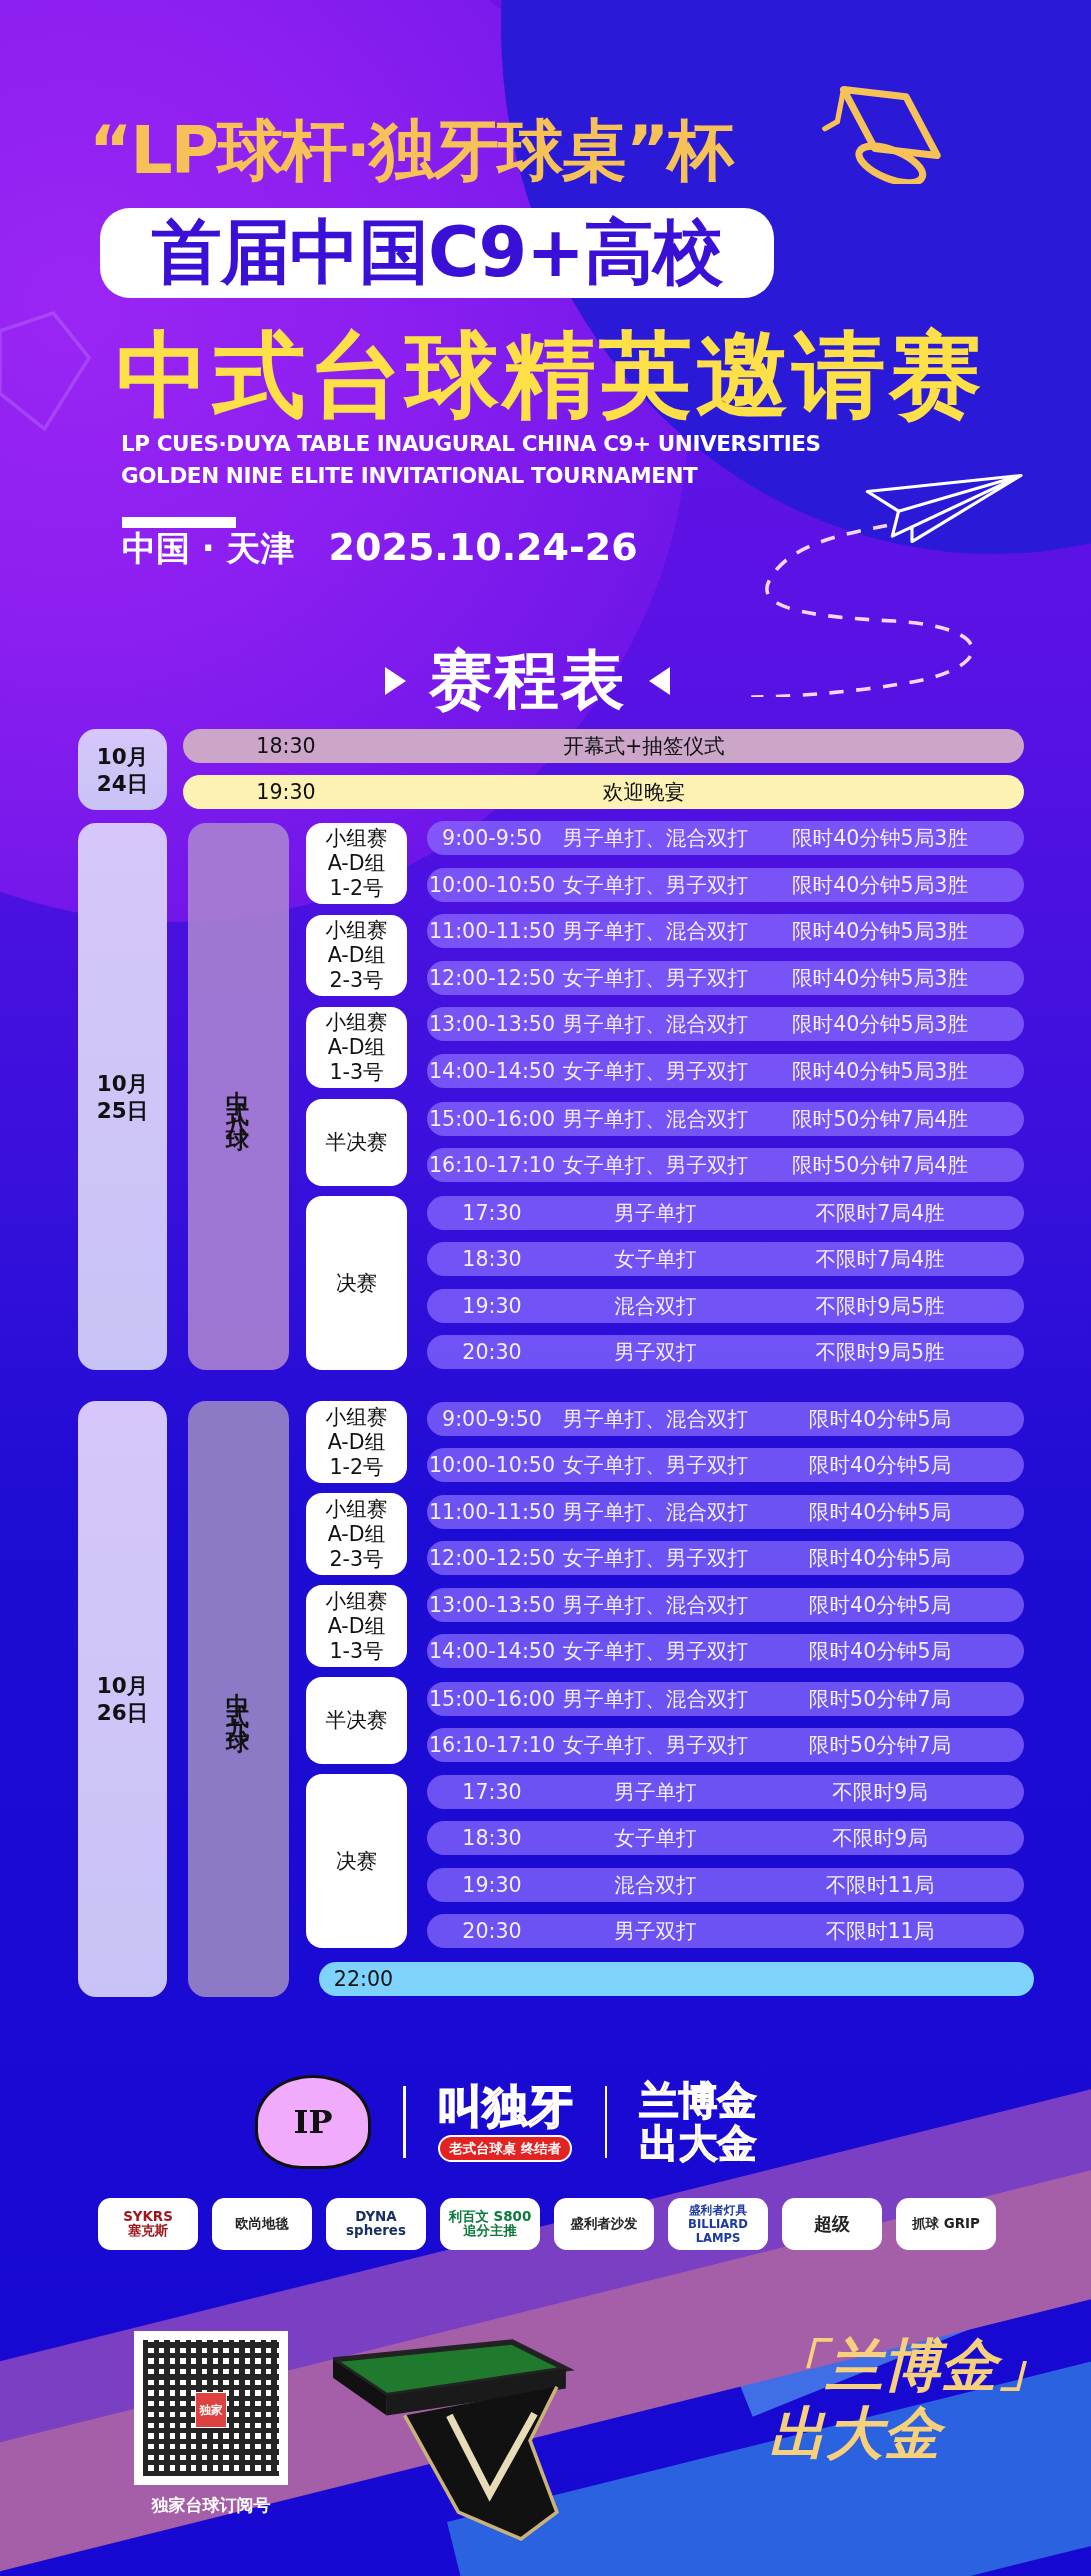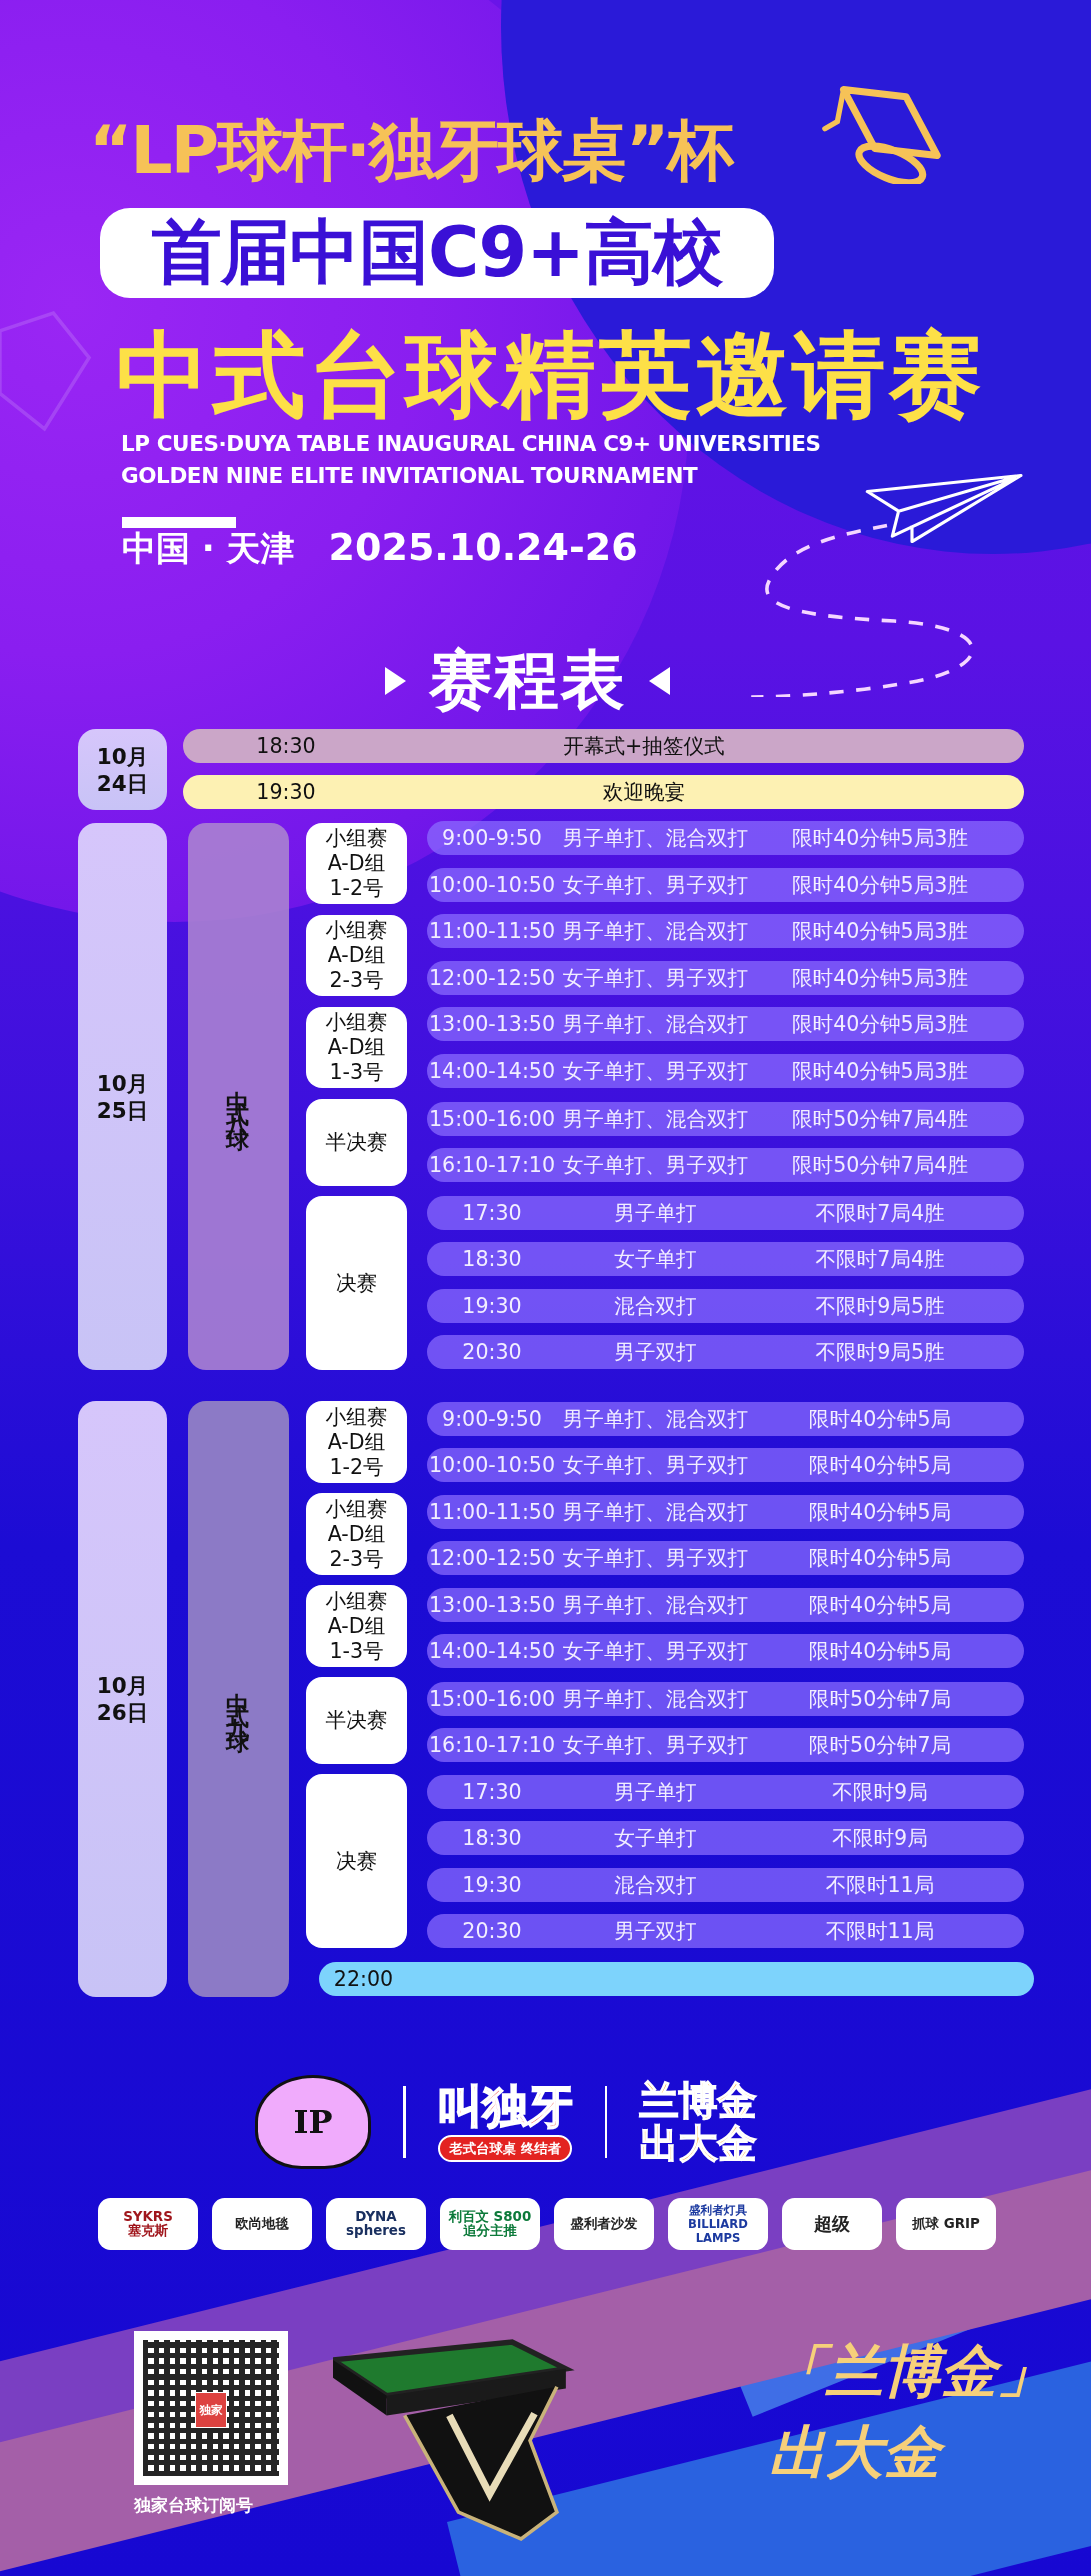--- a/index.html
+++ b/index.html
@@ -53,23 +53,23 @@
 .duya .big{font-size:45px;font-weight:900;color:#e32321;-webkit-text-stroke:1.8px #fff;line-height:50px}
 .duya .tag{margin-top:3.6px;background:#e32321;border:2.7px solid #fff;border-radius:14.3px;color:#fff;font-size:13.4px;font-weight:700;padding:2.7px 9px;white-space:nowrap}
 .lbj{font-size:39px;font-weight:900;color:#f7a21b;line-height:43px;-webkit-text-stroke:1.3px #fff}
 .sponsors{left:98px;top:2198px;display:flex;gap:14px}
 .sp{width:100px;height:52px;background:#fff;border-radius:12.5px;display:flex;align-items:center;justify-content:center;text-align:center;font-size:13.4px;font-weight:700;line-height:14.3px;color:#222}
 .qr{left:134px;top:2331px;width:154px;height:154px;background:#fff;padding:9px}
 .qr .grid{width:100%;height:100%;background:
 repeating-linear-gradient(0deg,#000 0 5.4px,transparent 5.4px 10.7px),
 repeating-linear-gradient(90deg,#000 0 5.4px,#fff 5.4px 10.7px);opacity:.85;position:relative}
 .qr .badge{position:absolute;left:52px;top:52px;width:32px;height:36px;background:#d8221f;border:1.8px solid #fff;color:#fff;font-size:11.6px;font-weight:700;display:flex;align-items:center;justify-content:center}
-.qr-label{left:134px;top:2494px;width:154px;font-size:17px;font-weight:700}
+.qr-label{left:134px;top:2494px;width:154px;text-align:center;font-size:17px;font-weight:700}
 .table-img{left:333px;top:2333px;width:403px;height:215px}
-.slogan{left:769px;top:2331px;font-size:57px;font-weight:900;color:#f6d07a;line-height:81px;font-style:italic}
+.slogan{left:769px;top:2331px;font-size:57px;font-weight:900;color:#f6d07a;line-height:68px;font-style:italic}
 </style>
 </head>
 <body>
 
 <div class="bg">
   <div class="base"></div>
   <div class="circ1"></div>
   <div class="circ2"></div>
   <div class="stripe0"></div>
   <div class="stripe1"></div>

